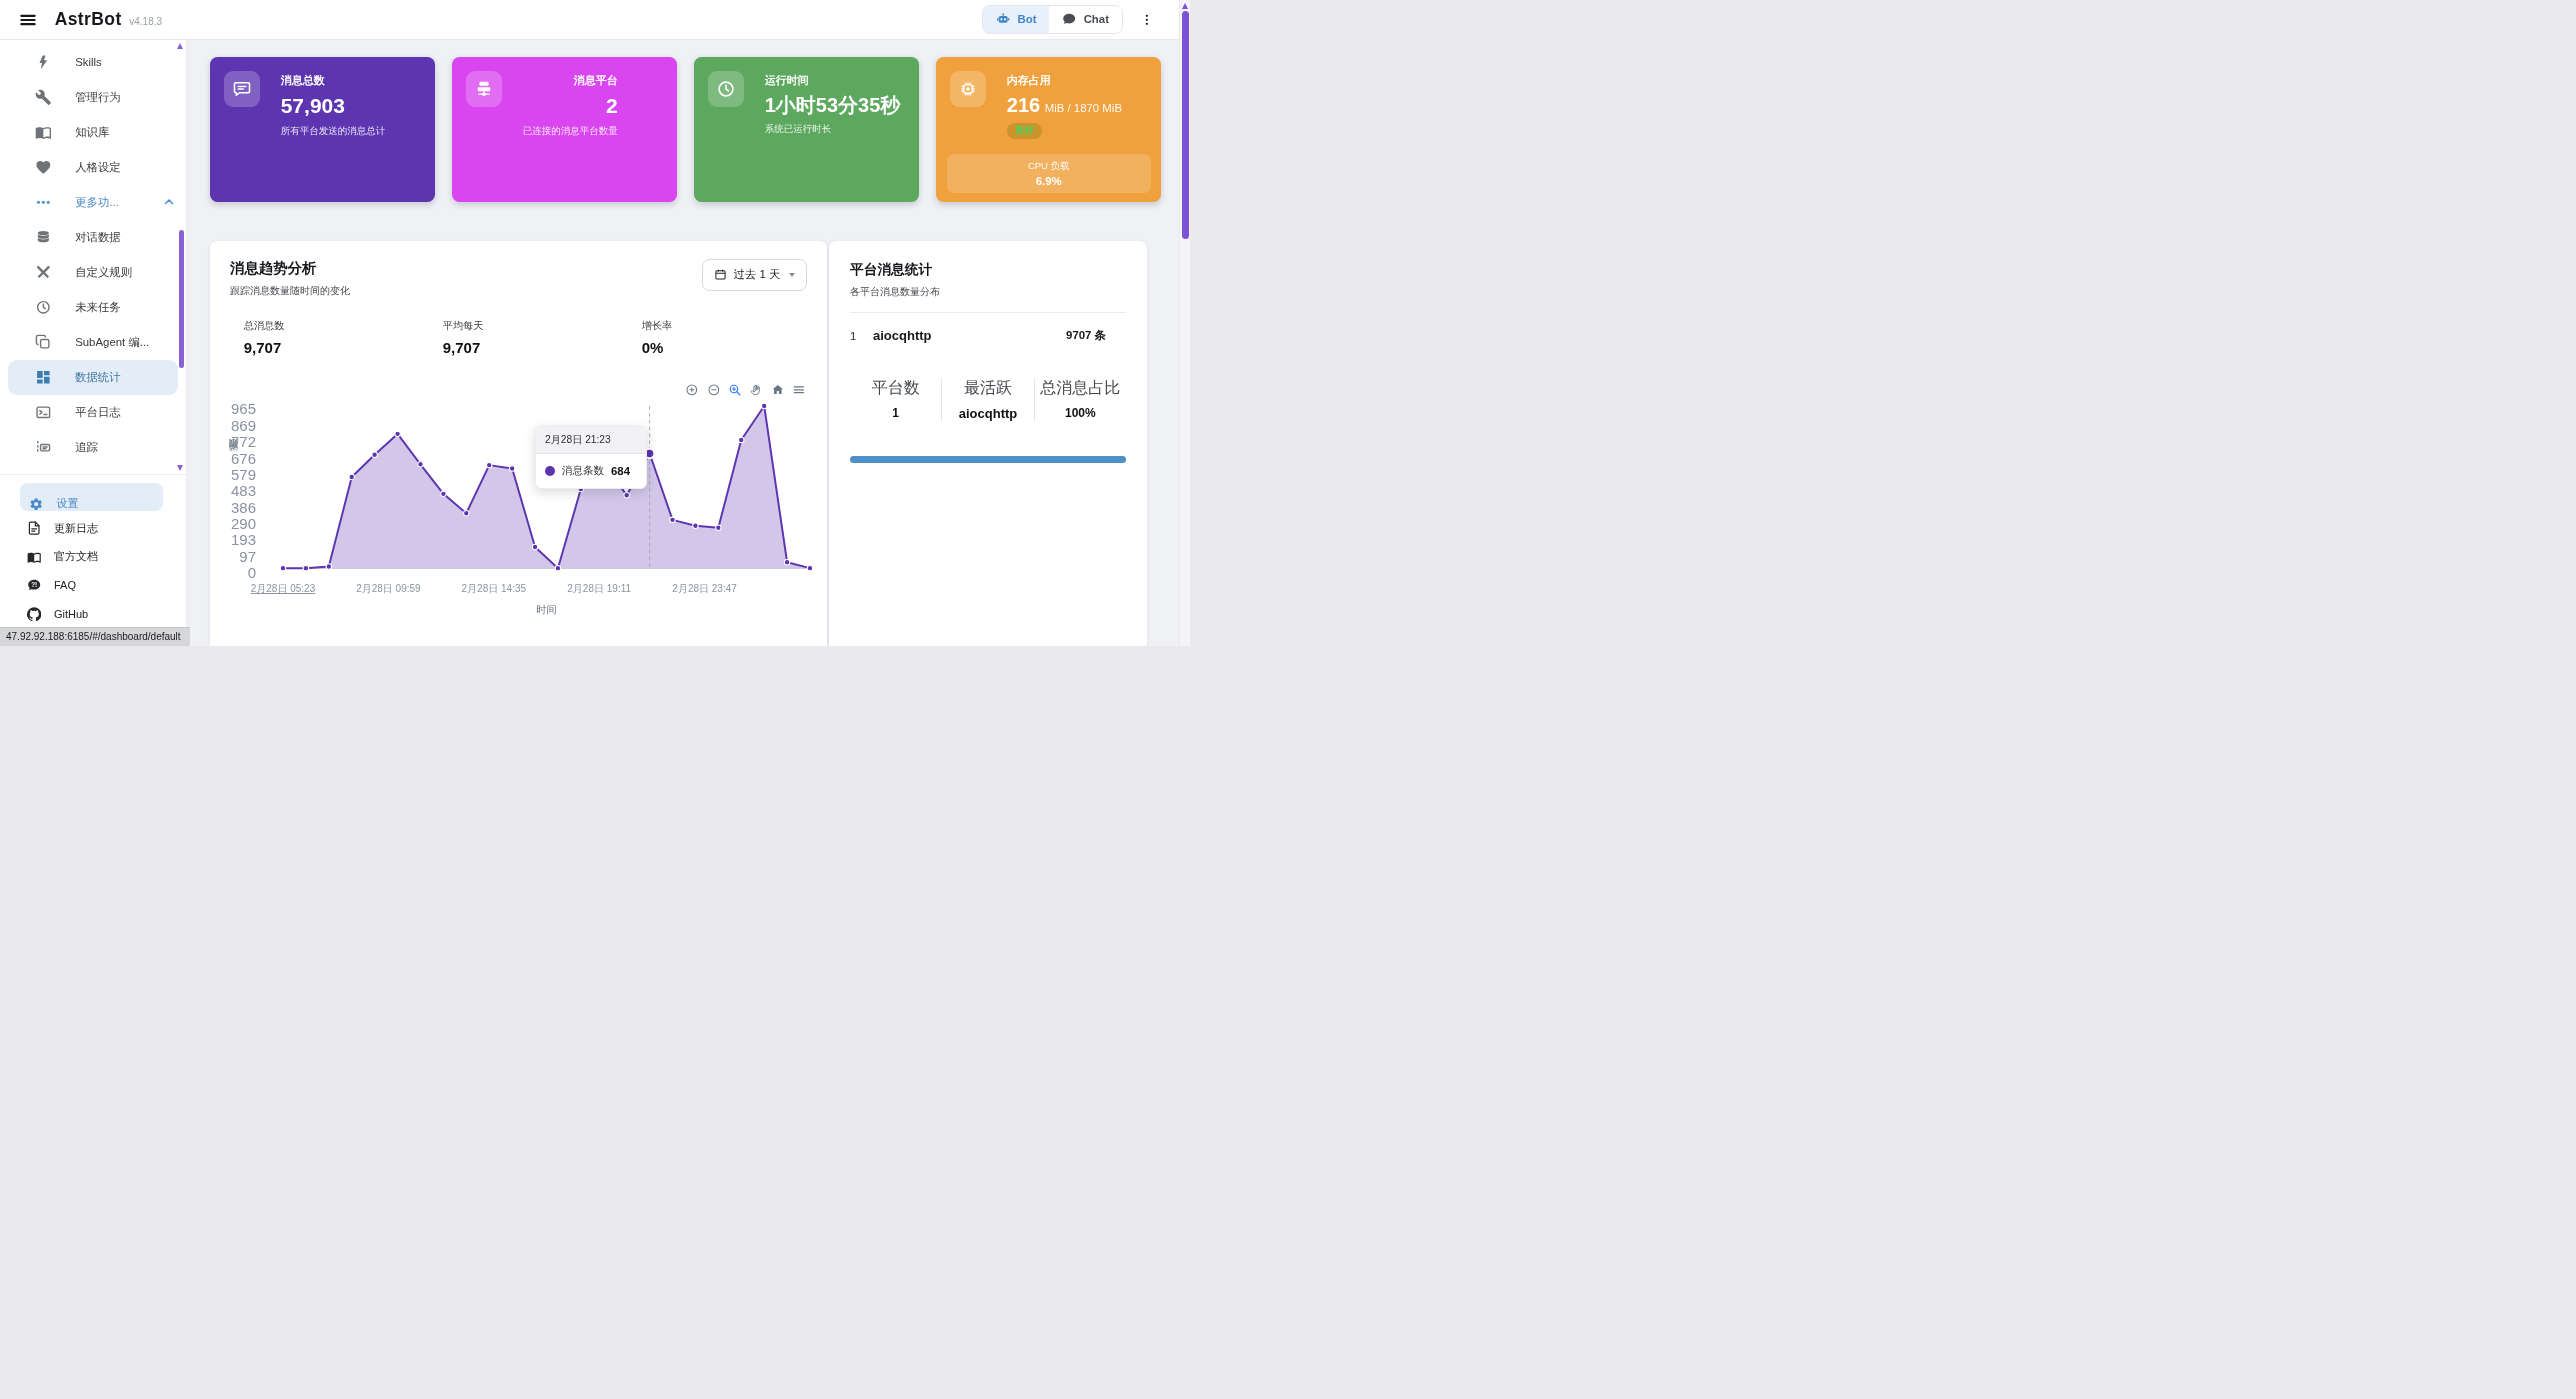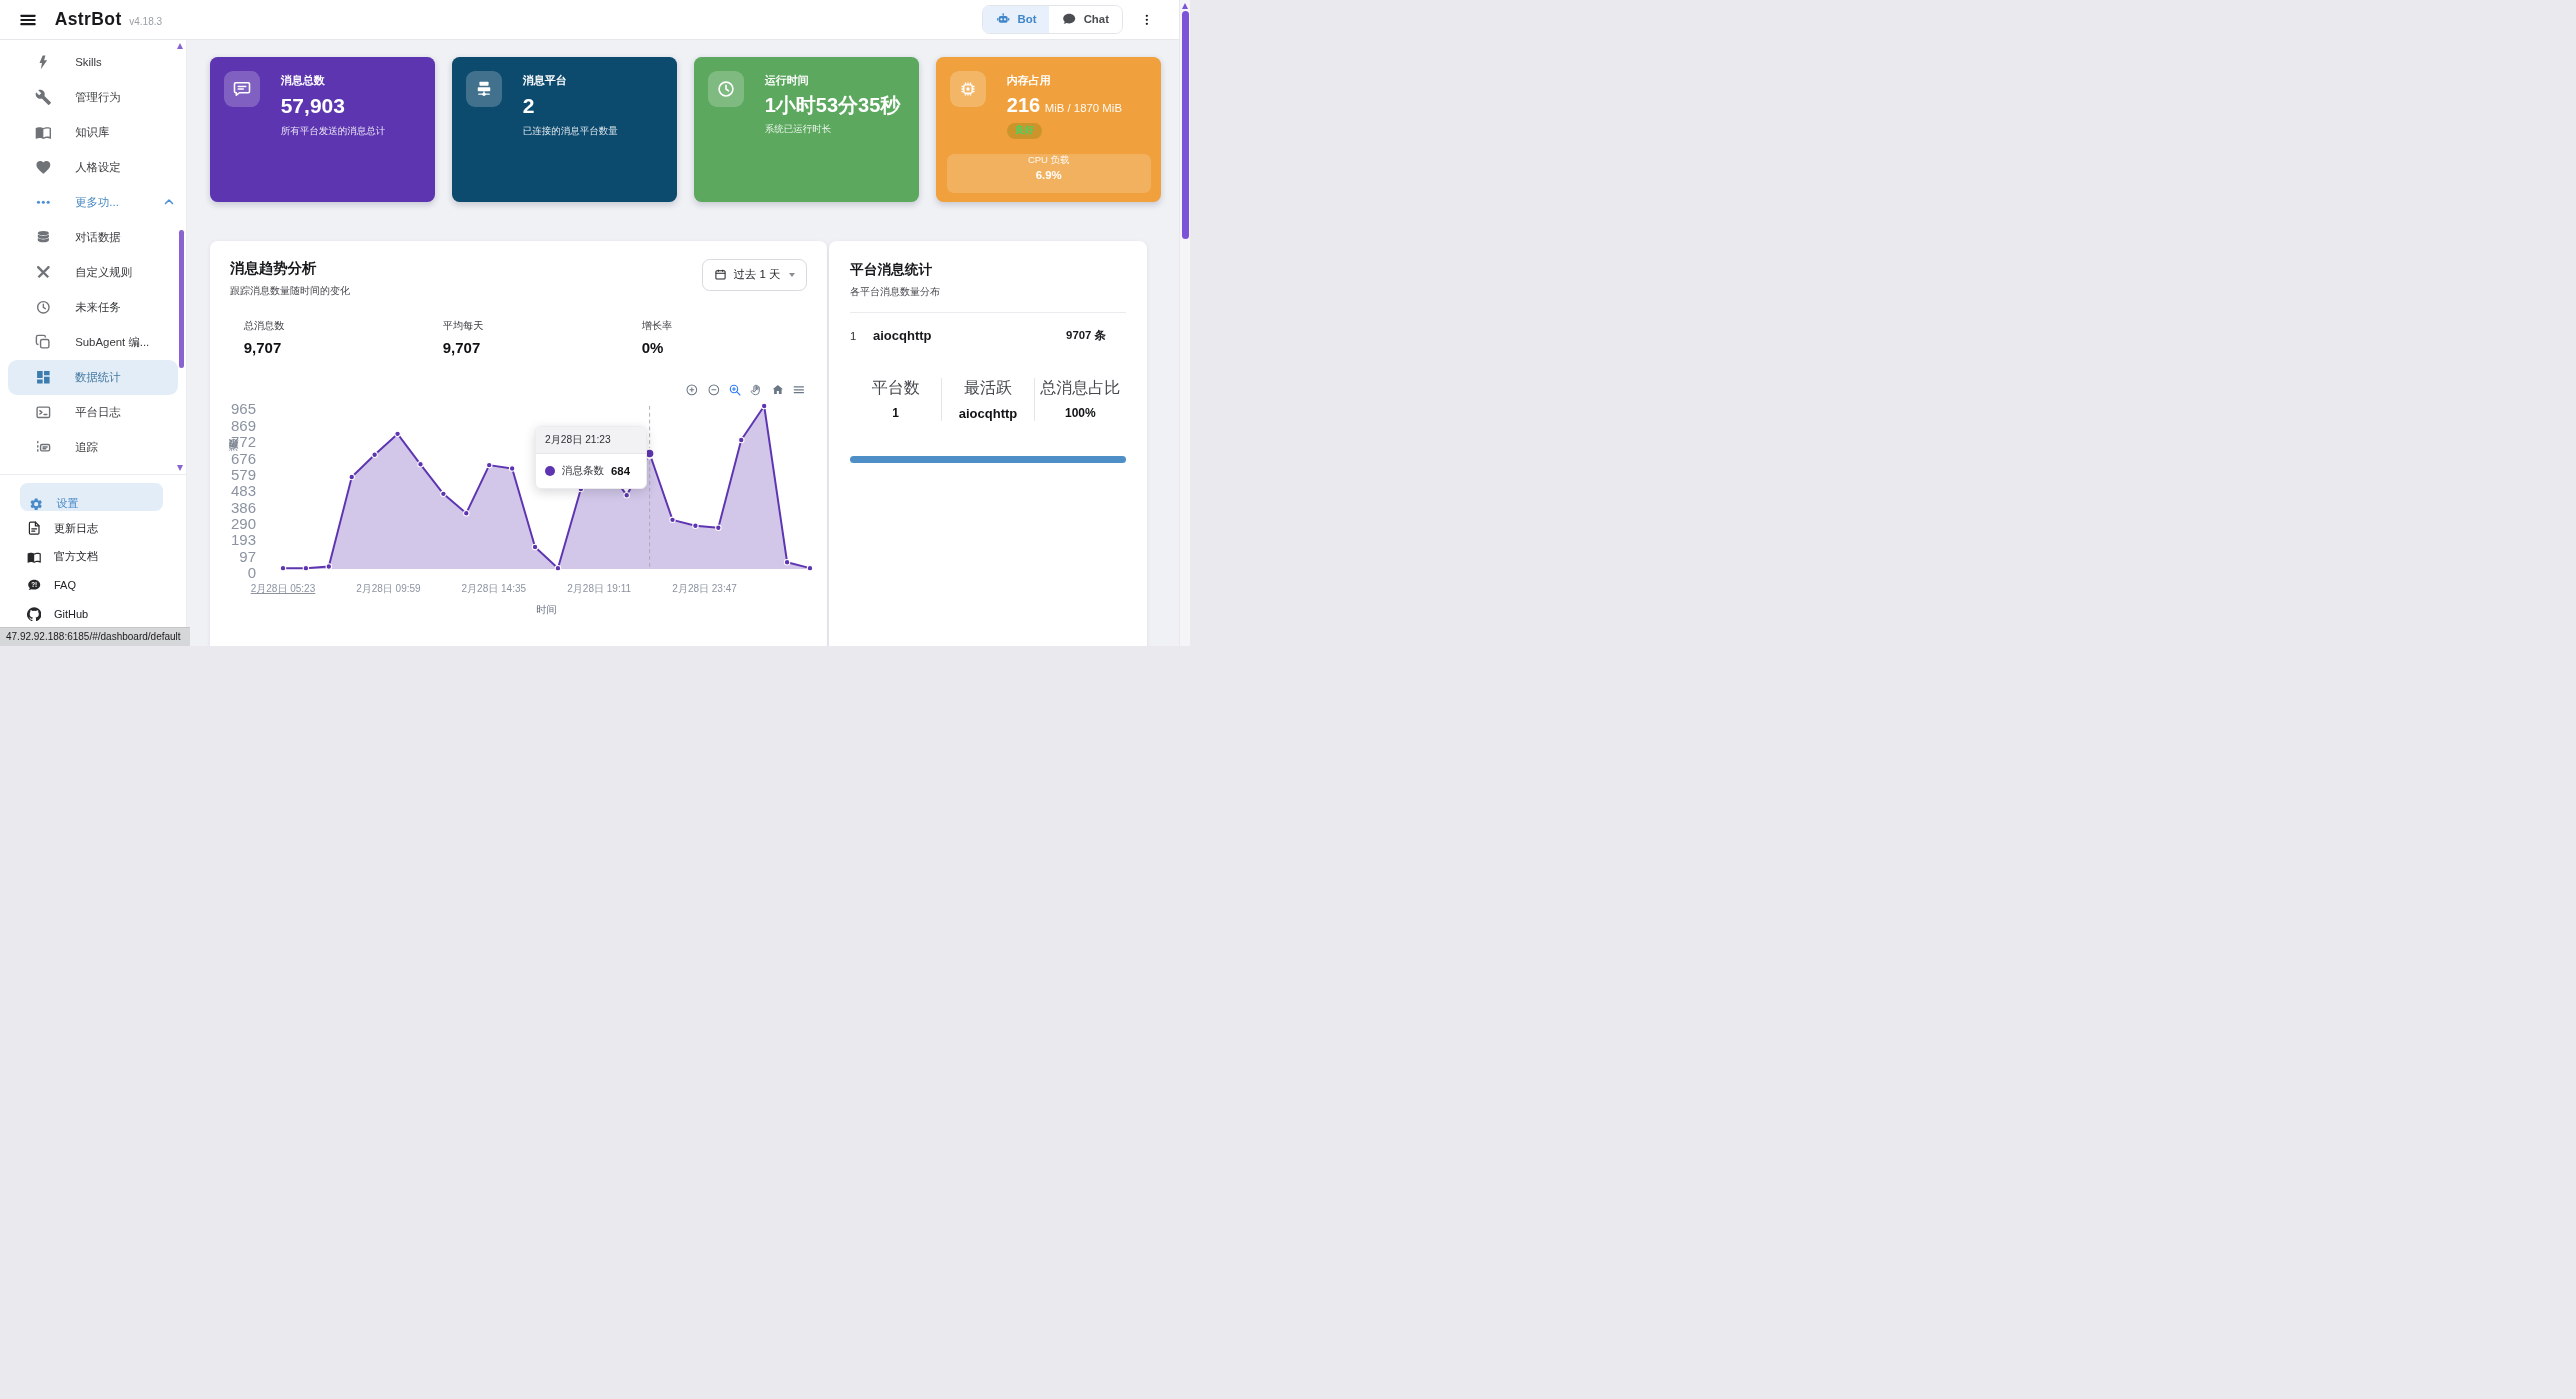--- a/index.html
+++ b/index.html
@@ -44,34 +44,34 @@
   .f-item.active .nicon { color:#4889c8; }
 
   .statusbar { position:absolute; left:0; bottom:0; background:#d6d7d9; color:#1b1b1d;
     font-size:10px; padding:3px 9px 3.8px 6px; z-index:20; border-top:0.8px solid #c6c6c9;}
 
   
   .main { position:absolute; top:40px; left:187px; right:10.6px; bottom:0; background:#eff1f5; overflow:hidden; }
   .cards-row { display:flex; gap:16.7px; margin:16.7px 18px 0 23px; }
   .scard { flex:1; height:145px; border-radius:7.6px; padding:14.4px 13.7px; color:#fff; position:relative;
     box-shadow:0 2.3px 6px rgba(30,30,60,.18); }
-  .scard.c-purple{ background:#5d35b0; } .scard.c-blue{ background:#0c4a6e; }
+  .scard.c-purple{ background:#5d35b0; } .scard.c-blue{ background:#d946ef;text-align:right; }
   .scard.c-green{ background:#5ba85e; } .scard.c-orange{ background:#f0a03c; }
   .scard-top { display:flex; gap:21px; }
   .icon-tile { width:36px; height:36px; border-radius:9px; background:rgba(255,255,255,.22);
     display:flex; align-items:center; justify-content:center; flex:none;}
   .icon-tile svg { width:20px; height:20px; }
   .scard-title { font-size:11px; font-weight:bold; margin-top:1.5px; }
   .scard-value { font-size:21px; font-weight:bold; margin-top:6px; line-height:1.15; }
   .scard-sub { font-size:9.5px; margin-top:6.8px; color:rgba(255,255,255,.88); }
   .mem-unit { font-size:11.4px; font-weight:normal; color:rgba(255,255,255,.95); margin-left:4.6px;}
   .badge { display:inline-block; margin-top:6px; padding:1.5px 8.3px; border-radius:8.3px;
     background:rgba(173,141,29,.55); color:#46d465; font-size:9.5px; font-weight:bold;}
   .cpu-panel { position:absolute; left:10.6px; right:10.6px; bottom:9px; height:39px; border-radius:6.8px;
-    background:rgba(255,255,255,.18); text-align:center; }
+    background:rgba(255,255,255,.18); text-align:center; padding-top:6px;}
   .cpu-label { font-size:9.5px; color:rgba(255,255,255,.92); }
   .cpu-value { font-size:11.4px; font-weight:bold; margin-top:2.3px; }
 
   .bottom-row { display:flex; gap:2px; margin:39px 18px 0 23px; align-items:flex-start; }
   .panel { background:#fff; border-radius:7.6px; box-shadow:0 1.5px 4.6px rgba(30,30,60,.08); }
   .trend-card { width:617px; min-height:425px; padding:18px 20px; }
   .platform-card { width:318px; min-height:425px; padding:20px 21px; }
 
   .trend-head { display:flex; justify-content:space-between; align-items:flex-start; }
   .t-title { font-size:14.4px; font-weight:bold; color:#16181b; }

